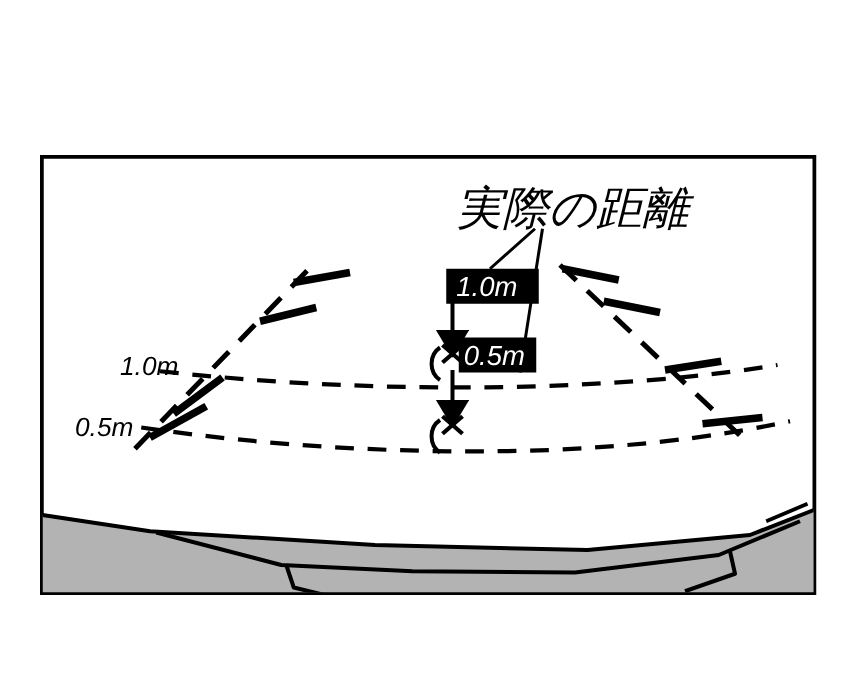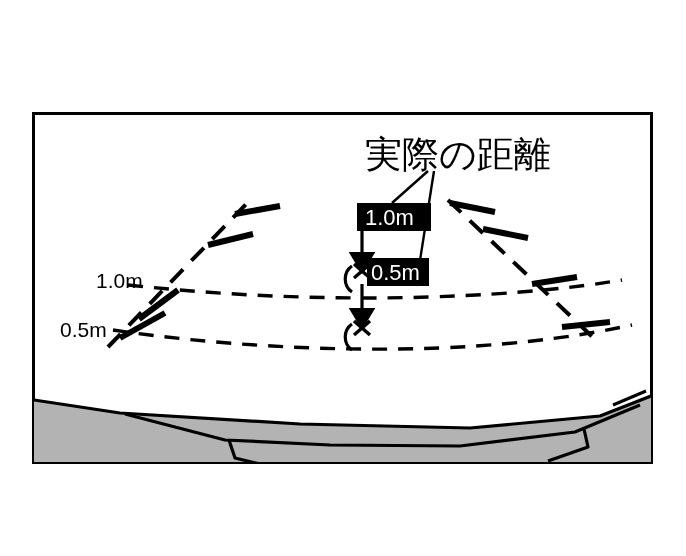--- a/index.html
+++ b/index.html
@@ -3,21 +3,21 @@
 <meta charset="utf-8">
 <style>
   html,body{margin:0;padding:0;}
   body{
     width:686px;height:556px;
     background:#ffffff;
     font-family:"Liberation Sans","DejaVu Sans",sans-serif;
     overflow:hidden;
     position:relative;
   }
-  #stage{position:absolute;left:0;top:0;width:686px;height:428px;}
+  #stage{position:absolute;left:0;top:12px;width:686px;height:428px;font-style:italic;}
   #svgroot{position:absolute;left:0;top:0;width:686px;height:556px;display:block;}
   .txt-title{
     font-family:"DejaVu Sans","Liberation Sans",sans-serif;
     font-size:37px;
     fill:#000000;
   }
   .txt-scale{
     font-family:"Liberation Sans","DejaVu Sans",sans-serif;
     font-size:21px;
     fill:#000000;

